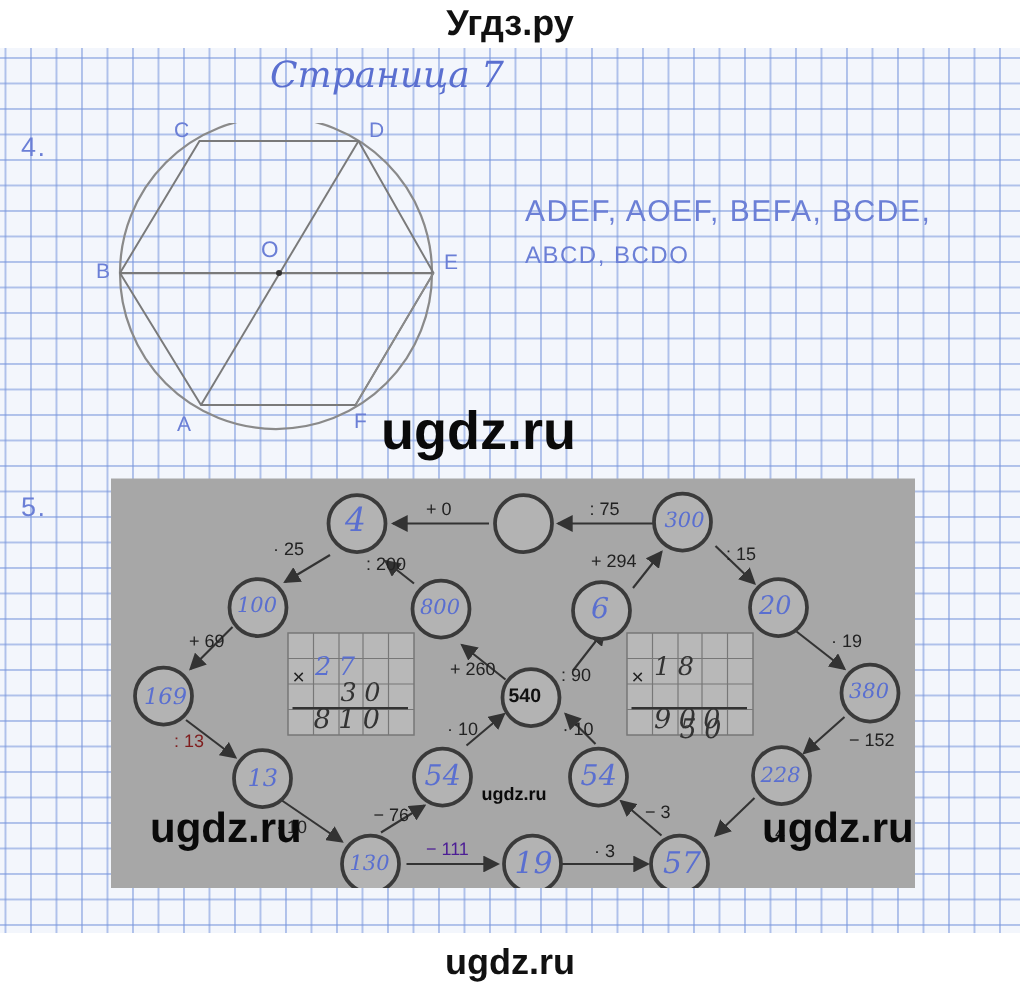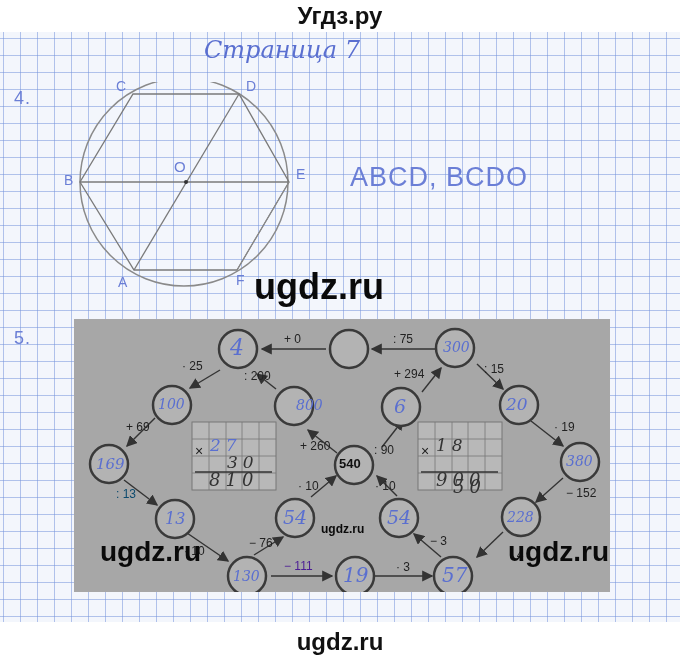--- a/index.html
+++ b/index.html
@@ -17,41 +17,42 @@
   .puzzle { position:absolute; left:74px; top:319px; width:536px; height:273px; background:#a7a7a7; }
   .puzzle svg { position:absolute; left:0; top:0; }
   .footer { position:absolute; top:622px; left:0; width:680px; height:40px; text-align:center; font-weight:bold; font-size:24px; line-height:40px; color:#111; }
 </style>
 </head>
 <body>
 
 <div class="site-title">Угдз.ру</div>
 
 <div class="sheet">
-  <div class="hw" style="left:180px; top:4px; font-size:24px;margin-left:24px;">Страница 7</div>
+  <div class="hw" style="left:180px; top:4px; font-size:24px;">Страница 7</div>
 
   <div class="hw-print" style="left:14px; top:56px; font-size:18px;">4.</div>
 
   <svg width="240" height="260" style="position:absolute; left:70px; top:50px;" viewBox="70 50 240 260">
     <circle cx="184" cy="150" r="104" fill="none" stroke="#8a8a8a" stroke-width="1.5"></circle>
     <polygon points="133,62 239,62 289,150 237,238 134,238 80,150" fill="none" stroke="#7a7a7a" stroke-width="1.3"></polygon>
     <line x1="80" y1="150" x2="289" y2="150" stroke="#7a7a7a" stroke-width="1.5"></line>
     <line x1="239" y1="62" x2="134" y2="238" stroke="#7a7a7a" stroke-width="1.3"></line>
     <line x1="289" y1="150" x2="237" y2="238" stroke="#8a8a8a" stroke-width="1"></line>
     <circle cx="186" cy="150" r="2" fill="#333"></circle>
   </svg>
   <div class="hw-print" style="left:116px; top:46px; font-size:14px;">C</div>
   <div class="hw-print" style="left:246px; top:46px; font-size:14px;">D</div>
   <div class="hw-print" style="left:174px; top:126px; font-size:15px;">O</div>
   <div class="hw-print" style="left:64px; top:140px; font-size:14px;">B</div>
   <div class="hw-print" style="left:296px; top:134px; font-size:14px;">E</div>
   <div class="hw-print" style="left:118px; top:242px; font-size:14px;">A</div>
   <div class="hw-print" style="left:236px; top:240px; font-size:14px;">F</div>
 
-  <div class="hw-print" style="left:350px; top:130px; font-size:27px;">ABCD, BCDO</div>
+  <div class="hw-print" style="left:350px; top:98px; font-size:20px;">ADEF, AOEF, BEFA, BCDE,</div>
+  <div class="hw-print" style="left:350px; top:130px; font-size:16px;">ABCD, BCDO</div>
 
   <div class="watermark" style="left:254px; top:234px; font-size:36px;">ugdz.ru</div>
 
   <div class="hw-print" style="left:14px; top:296px; font-size:18px;">5.</div>
 </div>
 
 <div class="puzzle">
   <svg width="536" height="273" viewBox="74 319 536 273">
     <defs>
       <marker id="ah" markerWidth="8" markerHeight="8" refX="7" refY="4" orient="auto">
@@ -127,38 +128,38 @@
   <div class="hw" style="left:156px; top:16px; font-size:22px;">4</div>
   <div class="hw" style="left:84px; top:77px; font-size:14px;">100</div>
   <div class="hw" style="left:22px; top:136px; font-size:15px;">169</div>
   <div class="hw" style="left:91px; top:190px; font-size:16px;font-style:italic;">13</div>
   <div class="hw" style="left:159px; top:249px; font-size:14px;">130</div>
   <div class="hw" style="left:269px; top:244px; font-size:20px;">19</div>
   <div class="hw" style="left:368px; top:244px; font-size:20px;">57</div>
   <div class="hw" style="left:209px; top:187px; font-size:19px;">54</div>
   <div class="hw" style="left:313px; top:187px; font-size:19px;">54</div>
   <div style="position:absolute; left:265px; top:137px; font-size:13px; font-weight:bold; color:#111; font-family:'Liberation Sans',sans-serif;">540</div>
-  <div class="hw" style="left:222px; top:78px; font-size:14px;text-align:center;">800</div>
+  <div class="hw" style="left:206px; top:78px; font-size:14px;text-align:center;">800</div>
   <div class="hw" style="left:320px; top:76px; font-size:19px;">6</div>
   <div class="hw" style="left:369px; top:20px; font-size:14px;">300</div>
   <div class="hw" style="left:432px; top:75px; font-size:17px;">20</div>
   <div class="hw" style="left:492px; top:134px; font-size:14px;">380</div>
   <div class="hw" style="left:433px; top:190px; font-size:14px;">228</div>
 
   <div style="position:absolute; left:210px; top:13px; font-size:12px; color:#222;">+ 0</div>
   <div style="position:absolute; left:319px; top:13px; font-size:12px; color:#222;">: 75</div>
   <div style="position:absolute; left:108px; top:40px; font-size:12px; color:#222;">· 25</div>
   <div style="position:absolute; left:170px; top:50px; font-size:12px; color:#222;">: 200</div>
   <div style="position:absolute; left:52px; top:101px; font-size:12px; color:#222;">+ 69</div>
   <div style="position:absolute; left:226px; top:120px; font-size:12px; color:#222;">+ 260</div>
   <div style="position:absolute; left:320px; top:48px; font-size:12px; color:#222;">+ 294</div>
   <div style="position:absolute; left:410px; top:43px; font-size:12px; color:#222;">: 15</div>
   <div style="position:absolute; left:300px; top:124px; font-size:12px; color:#222;">: 90</div>
   <div style="position:absolute; left:480px; top:101px; font-size:12px; color:#222;">· 19</div>
-  <div style="position:absolute; left:42px; top:168px; font-size:12px; color:#0c4a6e;">: 13</div>
+  <div style="position:absolute; left:42px; top:168px; font-size:12px; color:#7f1d1d;">: 13</div>
   <div style="position:absolute; left:110px; top:225px; font-size:12px; color:#222;">· 10</div>
   <div style="position:absolute; left:224px; top:160px; font-size:12px; color:#222;">· 10</div>
   <div style="position:absolute; left:301px; top:160px; font-size:12px; color:#222;">· 10</div>
   <div style="position:absolute; left:175px; top:217px; font-size:12px; color:#222;">− 76</div>
   <div style="position:absolute; left:210px; top:240px; font-size:12px; color:#4c1d95;">− 111</div>
   <div style="position:absolute; left:322px; top:241px; font-size:12px; color:#222;">· 3</div>
   <div style="position:absolute; left:356px; top:215px; font-size:12px; color:#222;">− 3</div>
   <div style="position:absolute; left:492px; top:167px; font-size:12px; color:#222;">− 152</div>
   <div style="position:absolute; left:436px; top:229px; font-size:12px; color:#222;">: 4</div>
 

